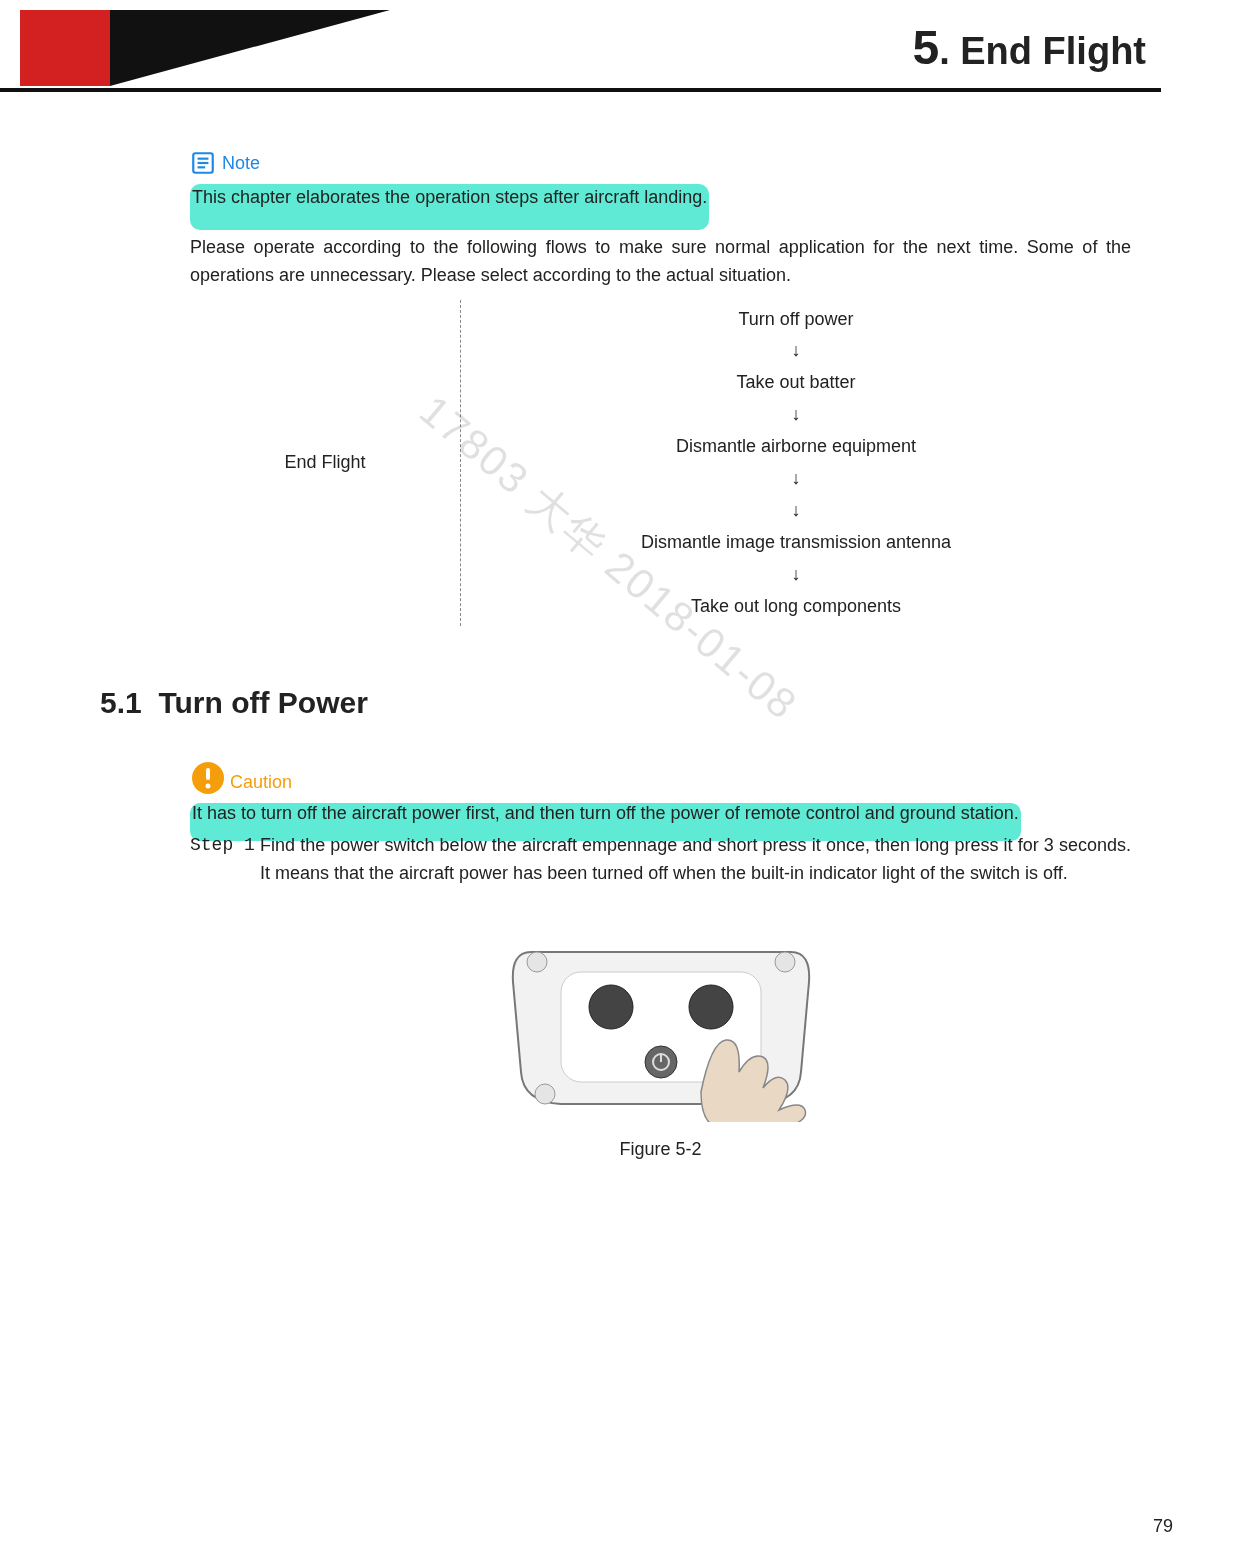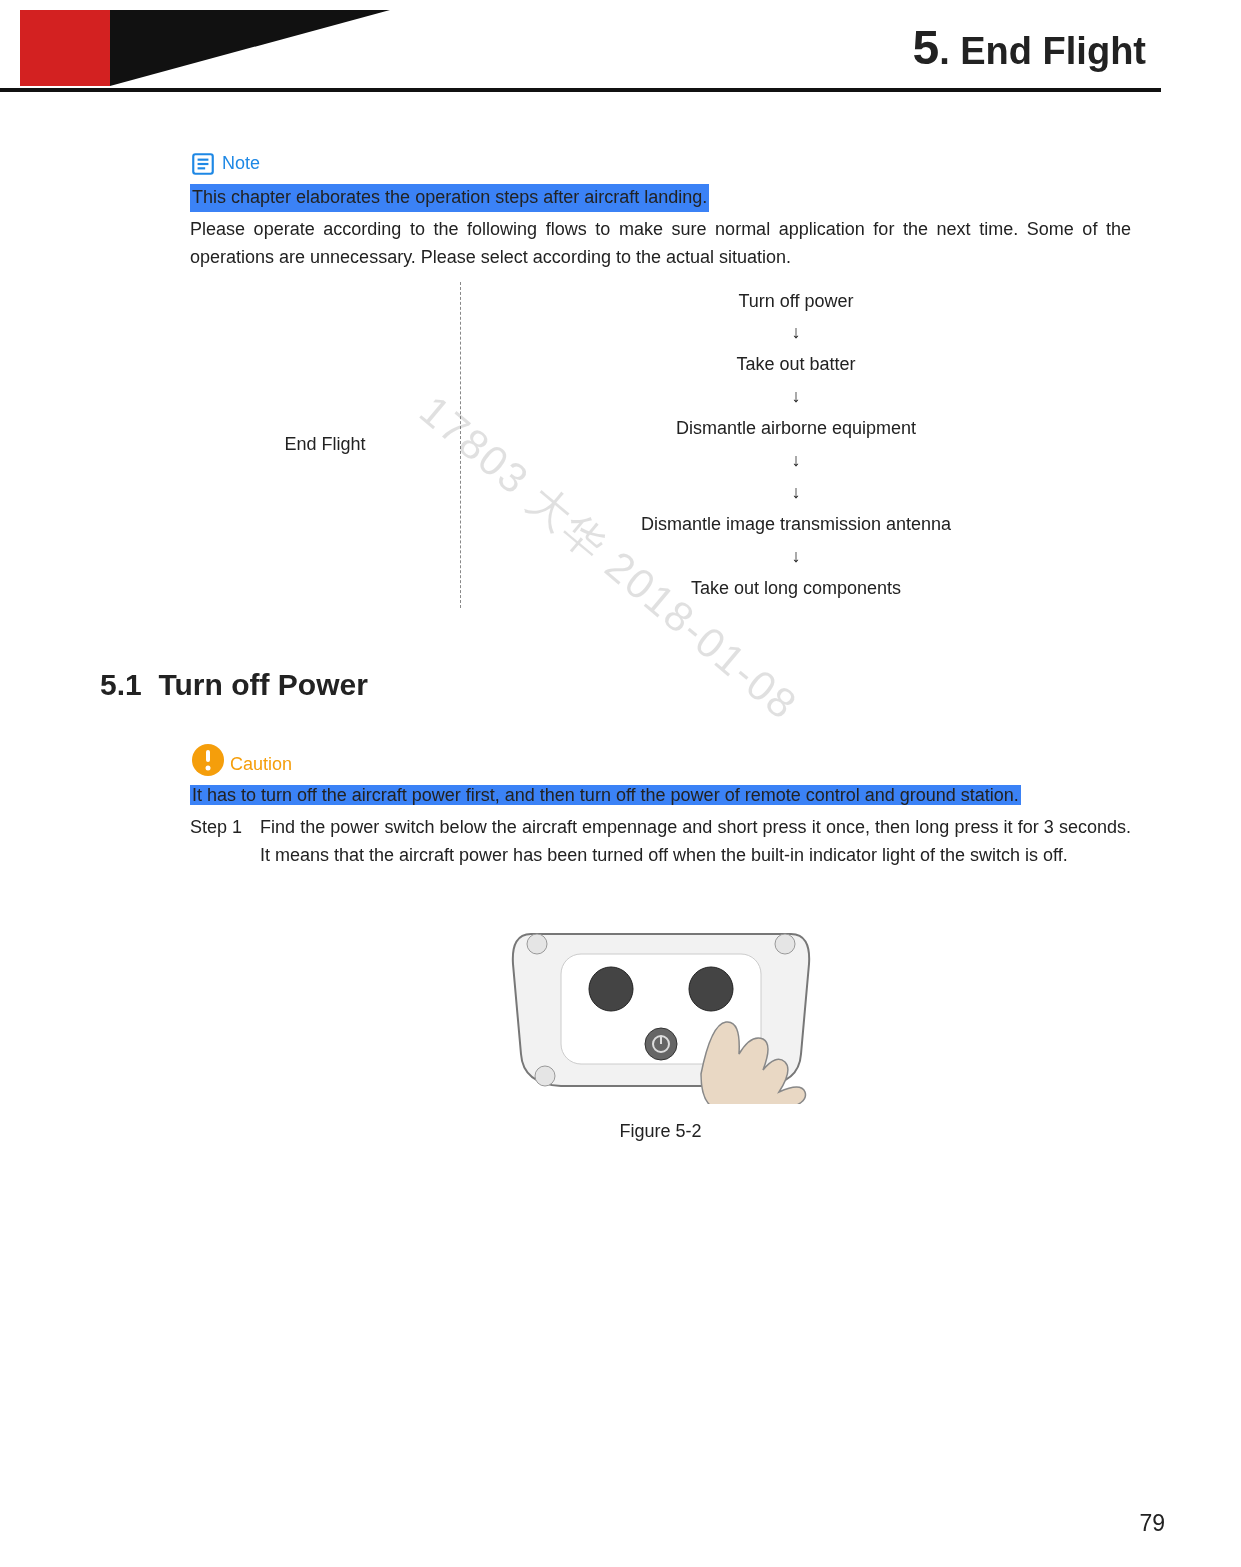--- a/index.html
+++ b/index.html
@@ -10,24 +10,24 @@
   .header-banner { position: relative; height: 80px; width: 100%; }
   .header-banner .red-block { position: absolute; left: -60px; top: 0; width: 90px; height: 76px; background: #d32121; }
   .header-banner .tri { position: absolute; left: 30px; top: 0; width: 0; height: 0; border-top: 76px solid #111; border-right: 280px solid transparent; }
   .header-banner .chapter-title { position: absolute; right: 15px; top: 10px; font-size: 38px; font-weight: 700; color: #222; text-align: right; }
   .header-banner .chapter-title .num { font-size: 48px; }
   .header-rule { position: absolute; left: -80px; right: 0; top: 78px; height: 4px; background: #111; }
 
   .content { margin-left: 110px; margin-right: 30px; margin-top: 60px; font-size: 18px; line-height: 1.55; }
 
   
-  .icon-row { display: flex; align-items: center; gap: 6px; margin-bottom: 6px; }
+  .icon-row { display: flex; align-items: flex-start; gap: 6px; margin-bottom: 6px; }
   .note-icon { width: 26px; height: 26px; }
   .note-label { color: #1e88e5; font-size: 18px; }
-  .highlight { background: #3b82f6; display: inline-block; padding: 0 2px 0; }
+  .highlight { background: #5eead4; display: inline-block; padding: 0 2px 18px; border-radius: 10px; }
   .para { margin-top: 4px; text-align: justify; }
 
   
   .flow-table { display: flex; margin-top: 10px; }
   .flow-left { flex: 0 0 270px; display: flex; align-items: center; justify-content: center; padding: 0 10px; }
   .flow-right { flex: 1; border-left: 1px dashed #888; padding: 4px 0; text-align: center; }
   .flow-right div { padding: 2px 0; }
   .fig-caption { text-align: center; margin-top: 4px; margin-left: -40px; }
 
   
@@ -35,29 +35,29 @@
 
   
   .section-heading { margin-top: 60px; margin-left: 20px; font-size: 30px; font-weight: 700; color: #222; }
 
   
   .caution-row { display: flex; align-items: flex-end; gap: 4px; margin-top: 40px; }
   .caution-icon { width: 36px; height: 36px; }
   .caution-label { color: #f59e0b; font-size: 18px; }
 
   .step-block { display: flex; margin-top: 4px; }
-  .step-label { flex: 0 0 70px; }
+  .step-label { flex: 0 0 70px; font-family: Liberation Mono, monospace; }
   .step-text { flex: 1; text-align: justify; }
 
   
   .illus-wrap { display: flex; justify-content: center; margin-top: 24px; }
   .illus { width: 320px; height: 210px; }
   .fig-caption2 { text-align: center; margin-top: 14px; }
 
-  .page-num { position: absolute; right: 76px; bottom: 30px; font-size: 23px; }
+  .page-num { position: absolute; right: 68px; bottom: 30px; font-size: 18px; }
 </style>
 </head>
 <body>
 
 <div class="page">
 
   <div class="header-banner">
     <div class="red-block"></div>
     <div class="tri"></div>
     <div class="chapter-title">

